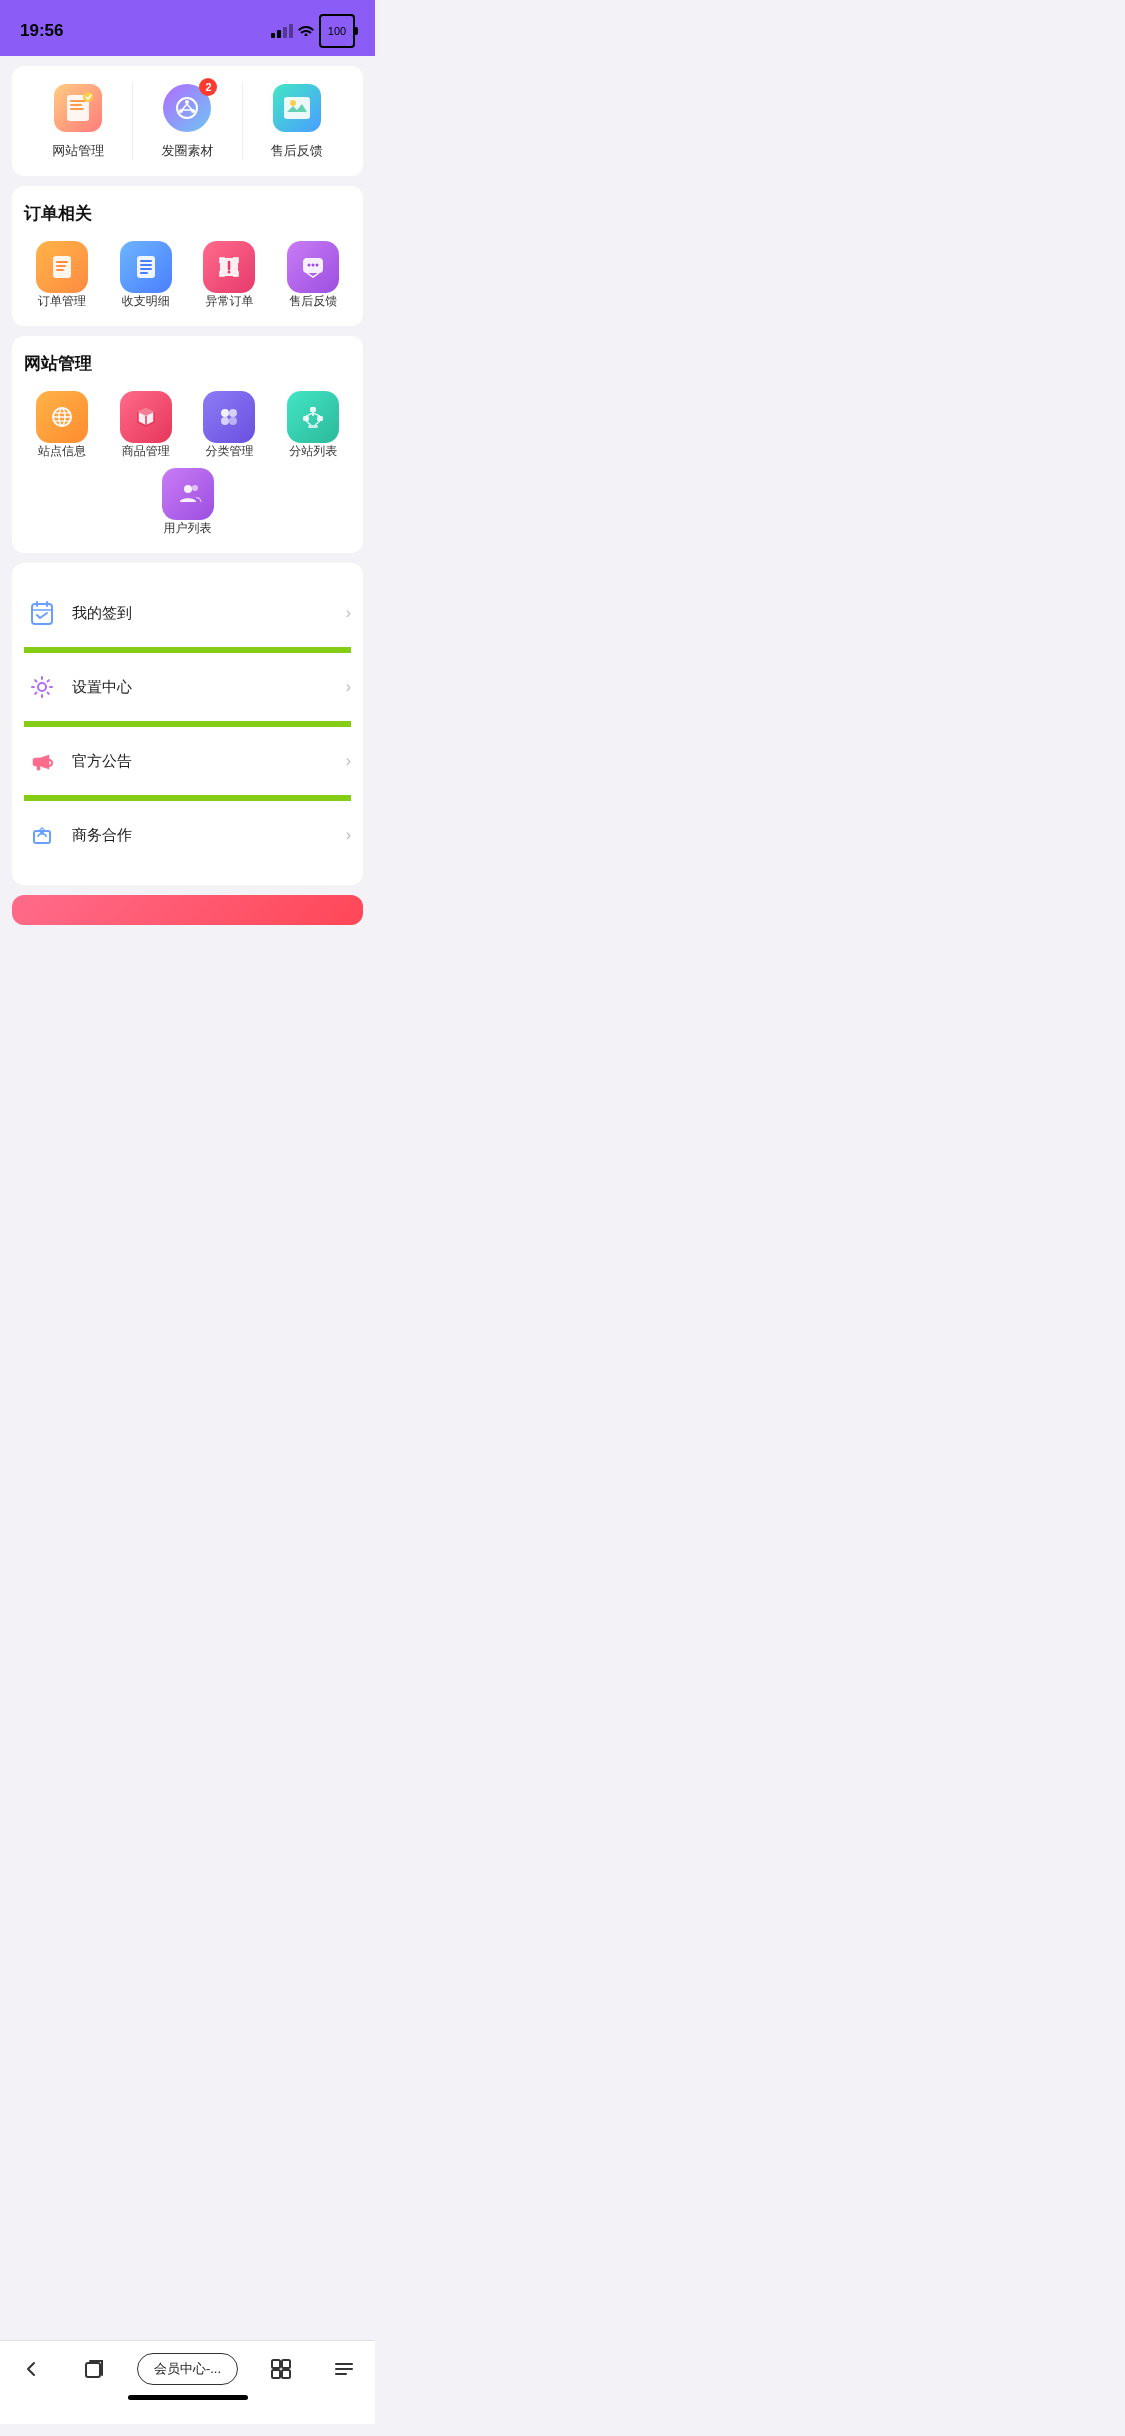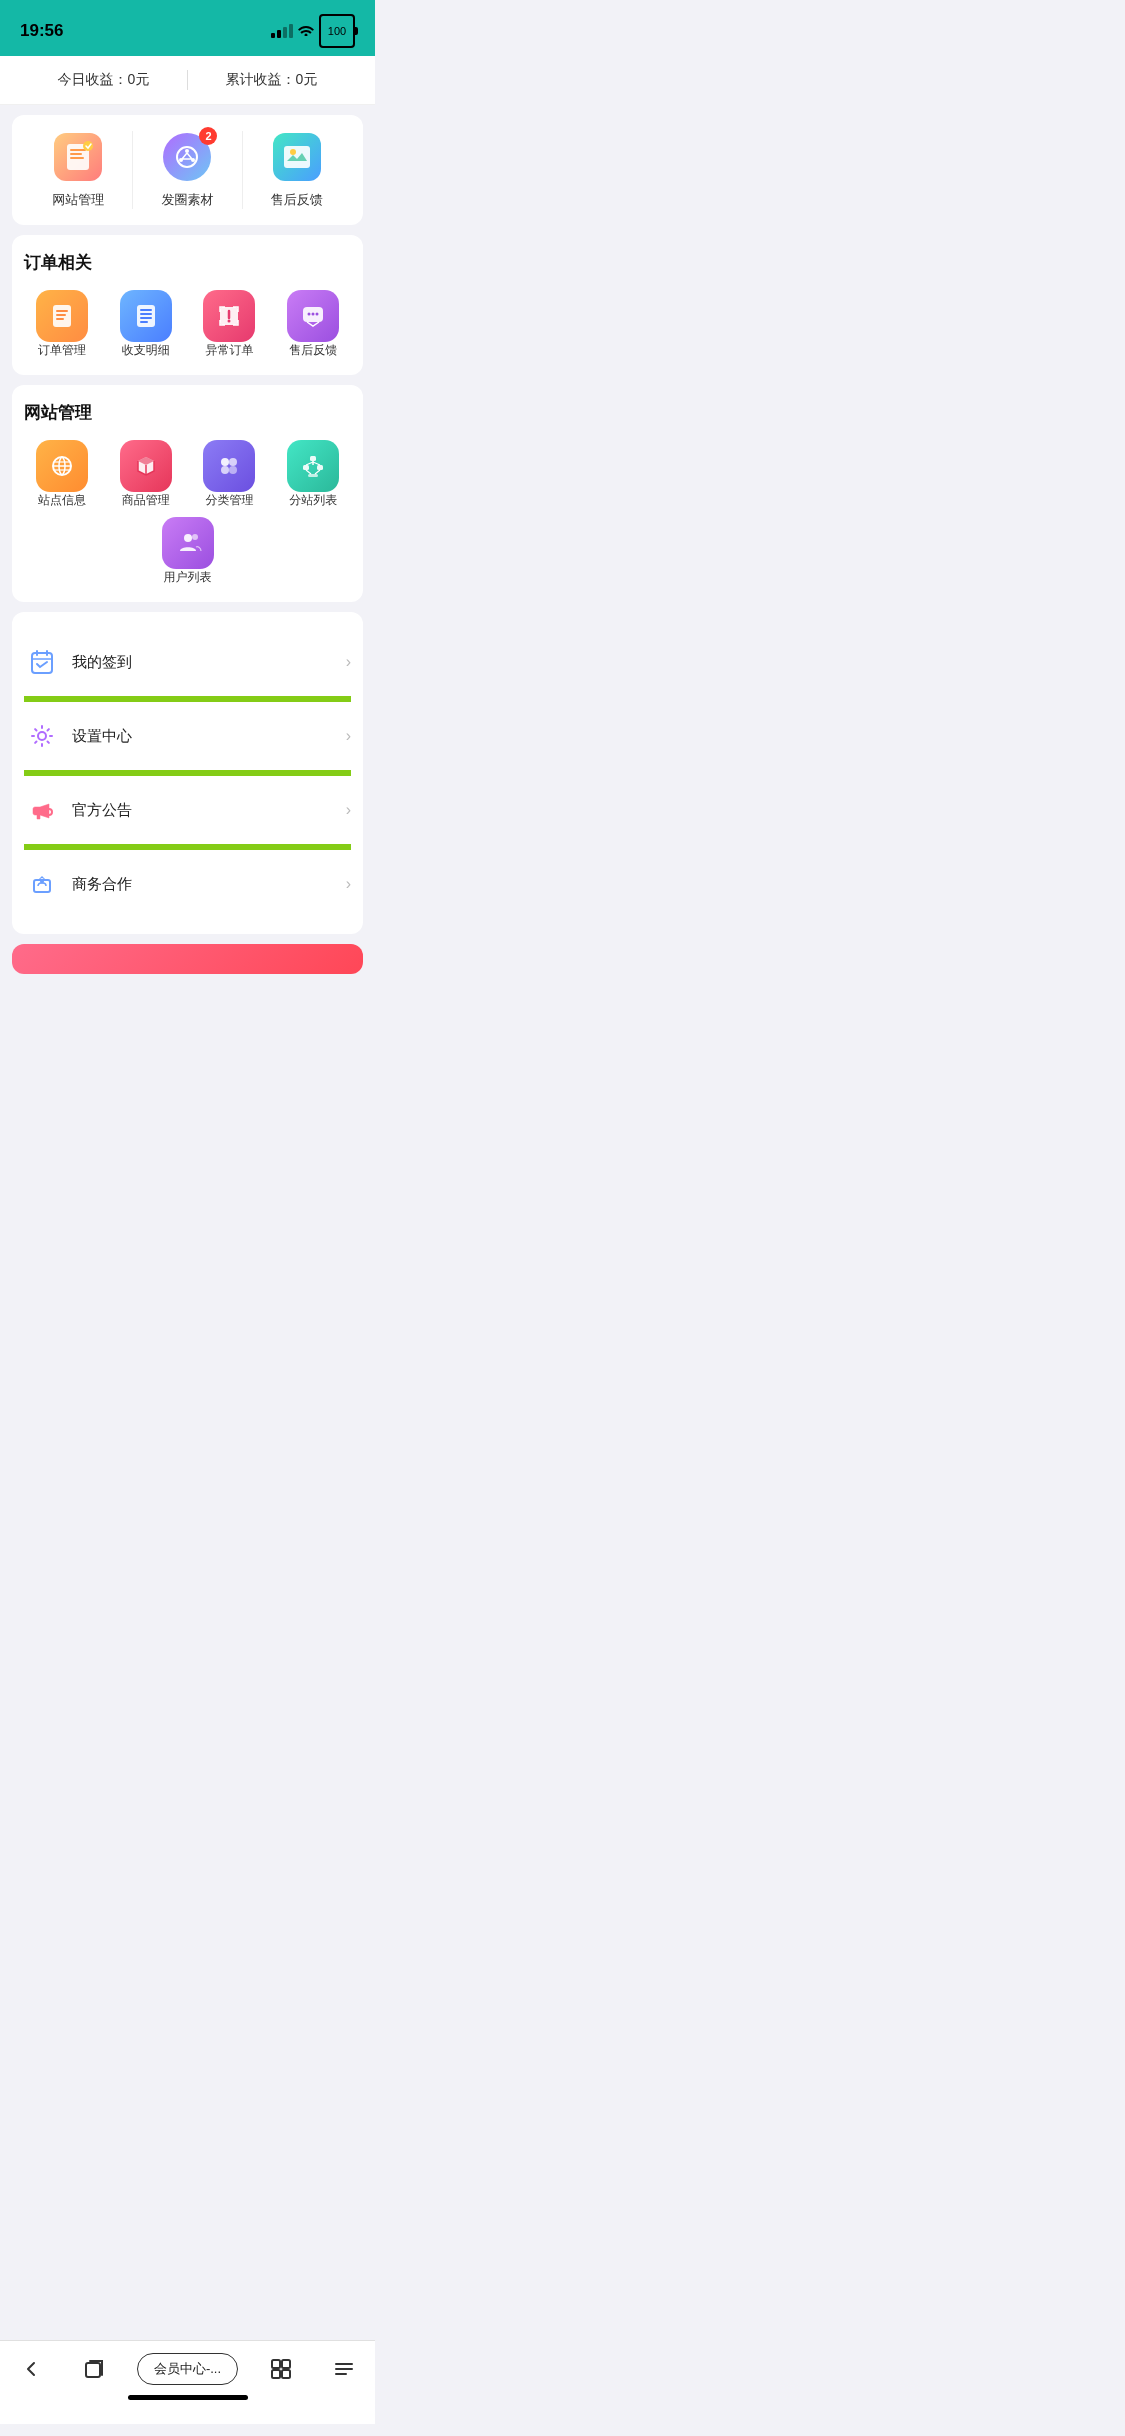--- a/index.html
+++ b/index.html
@@ -12,21 +12,21 @@
       font-family: -apple-system, 'PingFang SC', 'Helvetica Neue', sans-serif;
       overflow-x: hidden;
     }
 
     
     .status-bar {
       display: flex;
       justify-content: space-between;
       align-items: center;
       padding: 14px 20px 8px;
-      background: #14b8a6;
+      background: #8b5cf6;
     }
     .status-time {
       font-size: 17px;
       font-weight: 700;
       color: #000;
     }
     .status-icons {
       display: flex;
       align-items: center;
       gap: 5px;
@@ -290,25 +290,20 @@
           <path d="M8 7C5.79 7 3.81 7.9 2.36 9.36l1.41 1.41A5.49 5.49 0 018 9a5.49 5.49 0 014.23 1.77l1.41-1.41A7.48 7.48 0 008 7z" fill="#000"></path>
           <path d="M8 3C4.69 3 1.7 4.41 0 6.72l1.44 1.09A8.97 8.97 0 018 5a8.97 8.97 0 016.56 2.81L16 6.72C14.3 4.41 11.31 3 8 3z" fill="#000"></path>
         </svg>
       </span>
       <div class="battery-box">
         <span>100</span>
       </div>
     </div>
   </div>
 
-  <div class="earnings-bar">
-    <div class="earnings-item">今日收益：0元</div>
-    <div class="earnings-divider"></div>
-    <div class="earnings-item">累计收益：0元</div>
-  </div>
 
   <div class="card">
     <div class="quick-actions">
 
       <div class="quick-action-item">
         <div class="icon-wrapper">
           <svg width="48" height="48" viewBox="0 0 48 48">
             <rect width="48" height="48" rx="12" fill="url(#g1)"></rect>
             <defs>
               <linearGradient id="g1" x1="0" y1="0" x2="48" y2="48" gradientUnits="userSpaceOnUse">

